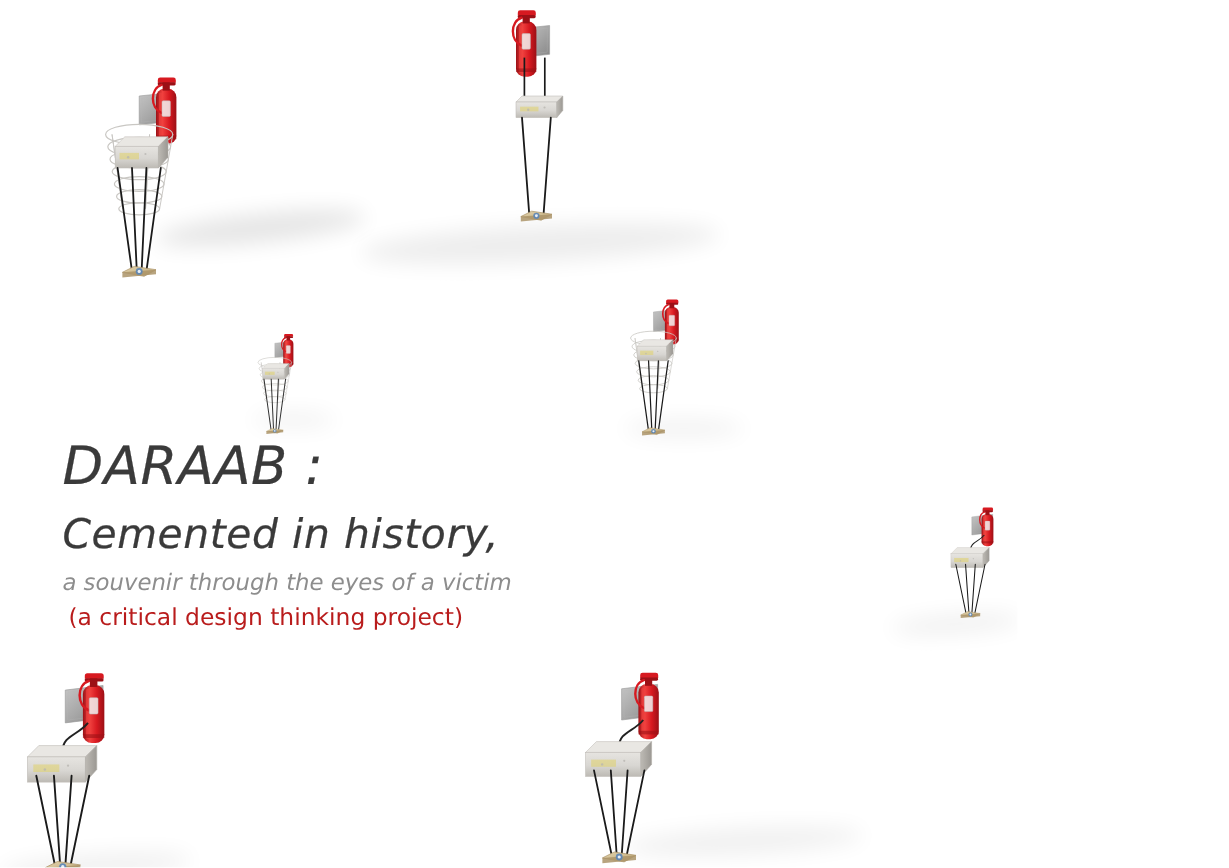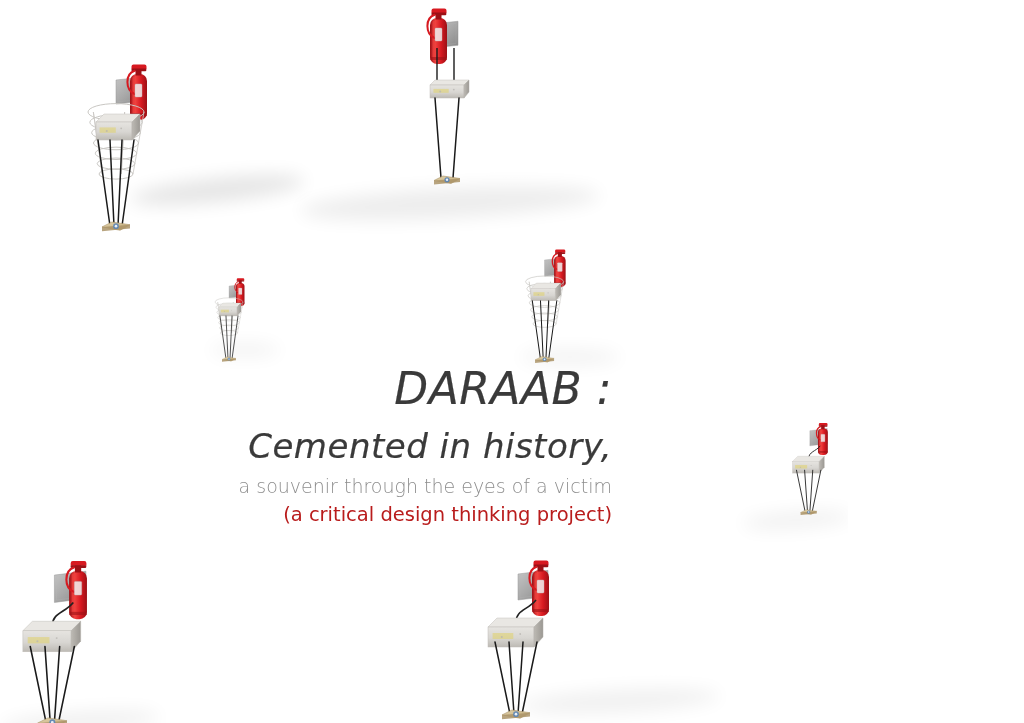--- a/index.html
+++ b/index.html
@@ -4,21 +4,21 @@
 <title>DARAAB</title>
 <style>
   html,body{margin:0;padding:0;}
   body{
     width:1024px;height:723px;
     background:#ffffff;
     font-family:"Liberation Sans", sans-serif;
     overflow:hidden;
     position:relative;
   }
-  #page{position:absolute;left:0;top:0;width:848px;height:723px;background:#fff;overflow:hidden;text-align:right;}
+  #page{position:absolute;left:0;top:0;width:848px;height:723px;background:#fff;overflow:hidden;}
 
   
   .shadow{position:absolute;border-radius:50%;background:#000;filter:blur(9px);pointer-events:none;}
 
   
   .obj{position:absolute;transform-origin:50% 100%;}
   .obj svg{display:block;overflow:visible;}
 
   
   #title-block{position:absolute;left:52px;top:366px;width:560px;}
@@ -28,21 +28,21 @@
     font-weight:100;
     color:#3a3a3a;
     letter-spacing:0.5px;
     white-space:nowrap;
     -webkit-text-stroke:0.15px #3a3a3a;
   }
   #line1{font-size:44px;line-height:46px;}
   #line2{font-size:34px;line-height:52px;margin-top:8px;}
   #line3{
     font-family:"DejaVu Sans", sans-serif;
-    font-weight:300;
+    font-style:italic;font-weight:300;
     font-size:19px;line-height:24px;
     color:#8d8d8d;white-space:nowrap;margin-top:2px;
   }
   #line4{
     font-family:"DejaVu Sans", sans-serif;
     font-style:normal;font-weight:400;
     font-size:19.5px;line-height:26px;
     color:#131313;white-space:nowrap;margin-top:4px;margin-left:5px;
   }
 </style>

